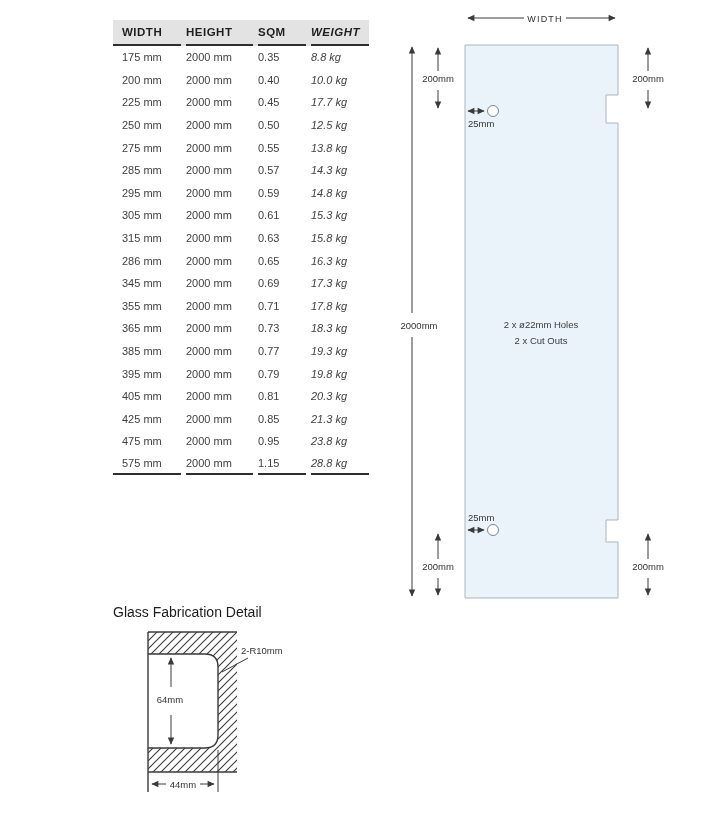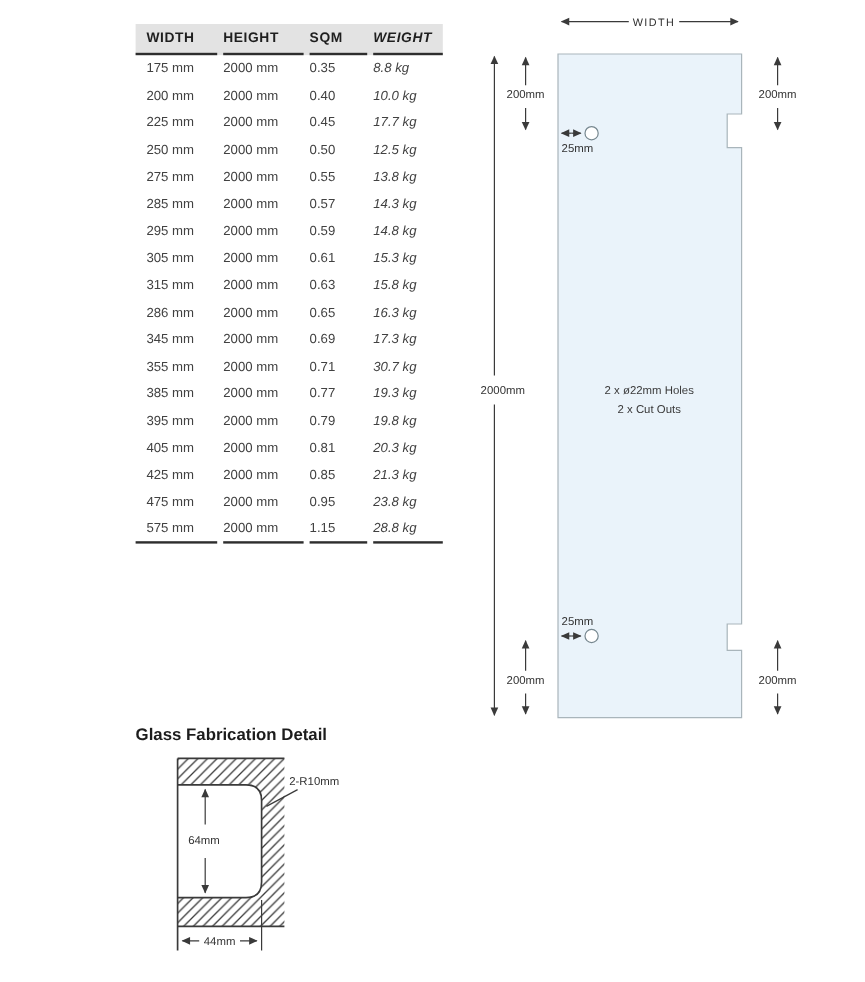--- a/index.html
+++ b/index.html
@@ -21,21 +21,21 @@
   }
   table.spec tr:last-child td { border-bottom:2px solid #2e2e2e; }
   table.spec th:nth-child(1), table.spec td:nth-child(1) { width:68px; padding-left:9px; }
   table.spec th:nth-child(2), table.spec td:nth-child(2) { width:67px; }
   table.spec th:nth-child(3), table.spec td:nth-child(3) { width:48px; }
   table.spec th:nth-child(4), table.spec td:nth-child(4) { width:58px;font-style:italic; }
 
   
   .panel-svg { position:absolute; left:380px; top:0; }
   .fab-svg   { position:absolute; left:100px; top:625px; }
-  .fab-title { position:absolute; left:113px; top:604px; font-size:14px; font-weight:700; color:#1c1c1c; }
+  .fab-title { position:absolute; left:113px; top:604px; font-size:14px; font-weight:400; color:#1c1c1c; }
 
   .dim-text  { font-size:9.5px; fill:#333333; }
   .note-text { font-size:9.5px; fill:#3a3a3a; }
   .width-text { font-size:9px; letter-spacing:1.2px; font-weight:500; fill:#2e2e2e; }
   .dline { stroke:#3a3a3a; stroke-width:1; fill:none; }
   .oline { stroke:#3a3a3a; stroke-width:1.4; fill:none; }
 </style>
 </head>
 <body>
 
@@ -116,21 +116,27 @@
           <tr>
             <td>345 mm</td>
             <td>2000 mm</td>
             <td>0.69</td>
             <td>17.3 kg</td>
           </tr>
           <tr>
             <td>355 mm</td>
             <td>2000 mm</td>
             <td>0.71</td>
-            <td>30.7 kg</td>
+            <td>17.8 kg</td>
+          </tr>
+          <tr>
+            <td>365 mm</td>
+            <td>2000 mm</td>
+            <td>0.73</td>
+            <td>18.3 kg</td>
           </tr>
           <tr>
             <td>385 mm</td>
             <td>2000 mm</td>
             <td>0.77</td>
             <td>19.3 kg</td>
           </tr>
           <tr>
             <td>395 mm</td>
             <td>2000 mm</td>

